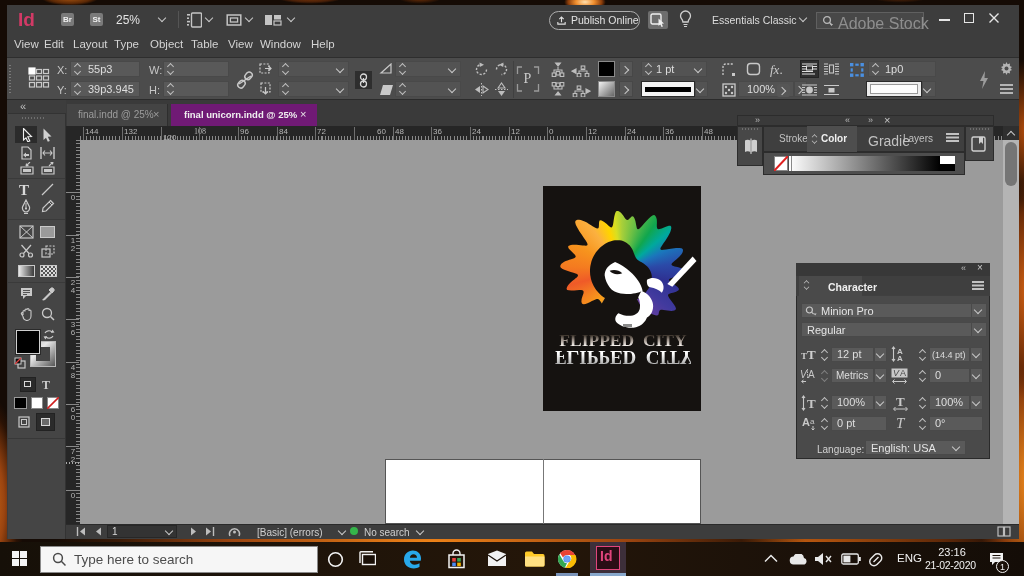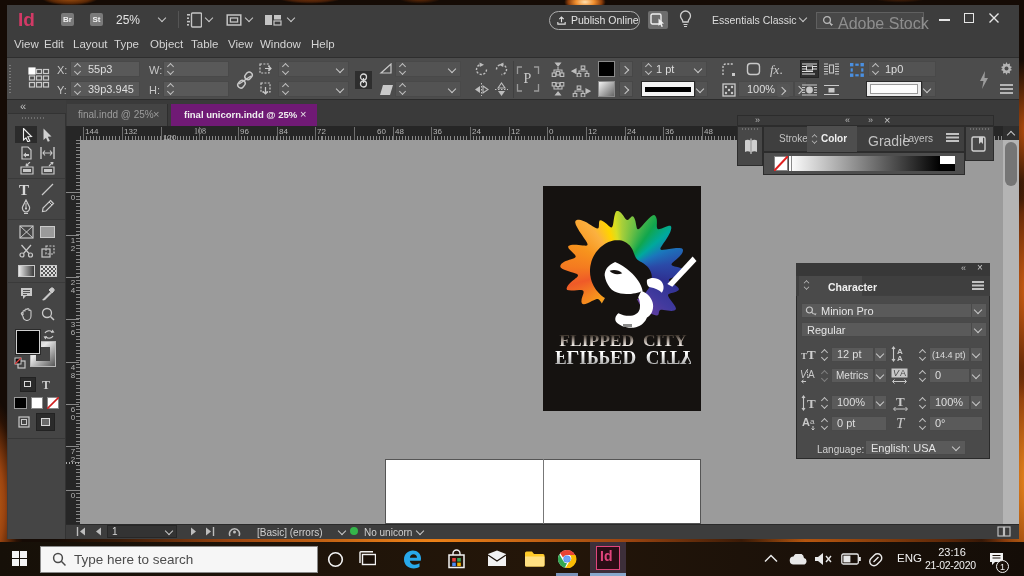--- a/index.html
+++ b/index.html
@@ -579,21 +579,21 @@
       <path d="M1 0.5 L6 4.5 L1 8.5 Z" fill="#bdbdbd"></path>
       <path d="M8.5 0 V9" stroke="#bdbdbd" stroke-width="1.4"></path>
     </svg>
   <svg class="abs" style="left:228px;top:525px" width="13" height="13" viewBox="0 0 13 13">
       <path d="M2 11 A5 5 0 1 1 11 11" fill="none" stroke="#bdbdbd" stroke-width="1.6"></path>
       <circle cx="6.5" cy="7" r="1.5" fill="#bdbdbd"></circle>
     </svg>
   <div class="abs" style="left:257px;top:527px;font-size:10px;color:#cfcfcf;">[Basic] (errors)</div>
   <div class="chev" style="left:339px;top:528px;"></div>
   <div class="abs" style="left:350px;top:527px;width:8px;height:8px;border-radius:50%;background:#35b44a;"></div>
-  <div class="abs" style="left:364px;top:527px;font-size:10px;color:#cfcfcf;">No unicorn</div>
+  <div class="abs" style="left:364px;top:527px;font-size:10px;color:#cfcfcf;">No search</div>
   <div class="chev" style="left:417px;top:528px;"></div>
   <svg class="abs" style="left:997px;top:526px" width="14" height="11" viewBox="0 0 14 11">
       <rect x="1" y="1" width="5.5" height="9" fill="none" stroke="#bdbdbd" stroke-width="1.2"></rect>
       <rect x="7.5" y="1" width="5.5" height="9" fill="none" stroke="#bdbdbd" stroke-width="1.2"></rect>
     </svg>
 
   <div class="abs" style="left:737px;top:115px;width:257px;height:11px;background:#3a3a3a;border:1px solid #2c2c2c;"></div>
   <div class="abs" style="left:755px;top:115px;font-size:9px;color:#b8b8b8;letter-spacing:-1px;">»</div>
   <div class="abs" style="left:845px;top:115px;font-size:9px;color:#b8b8b8;letter-spacing:-1px;">«</div>
   <div class="abs" style="left:868px;top:115px;font-size:9px;color:#b8b8b8;letter-spacing:-1px;">»</div>

